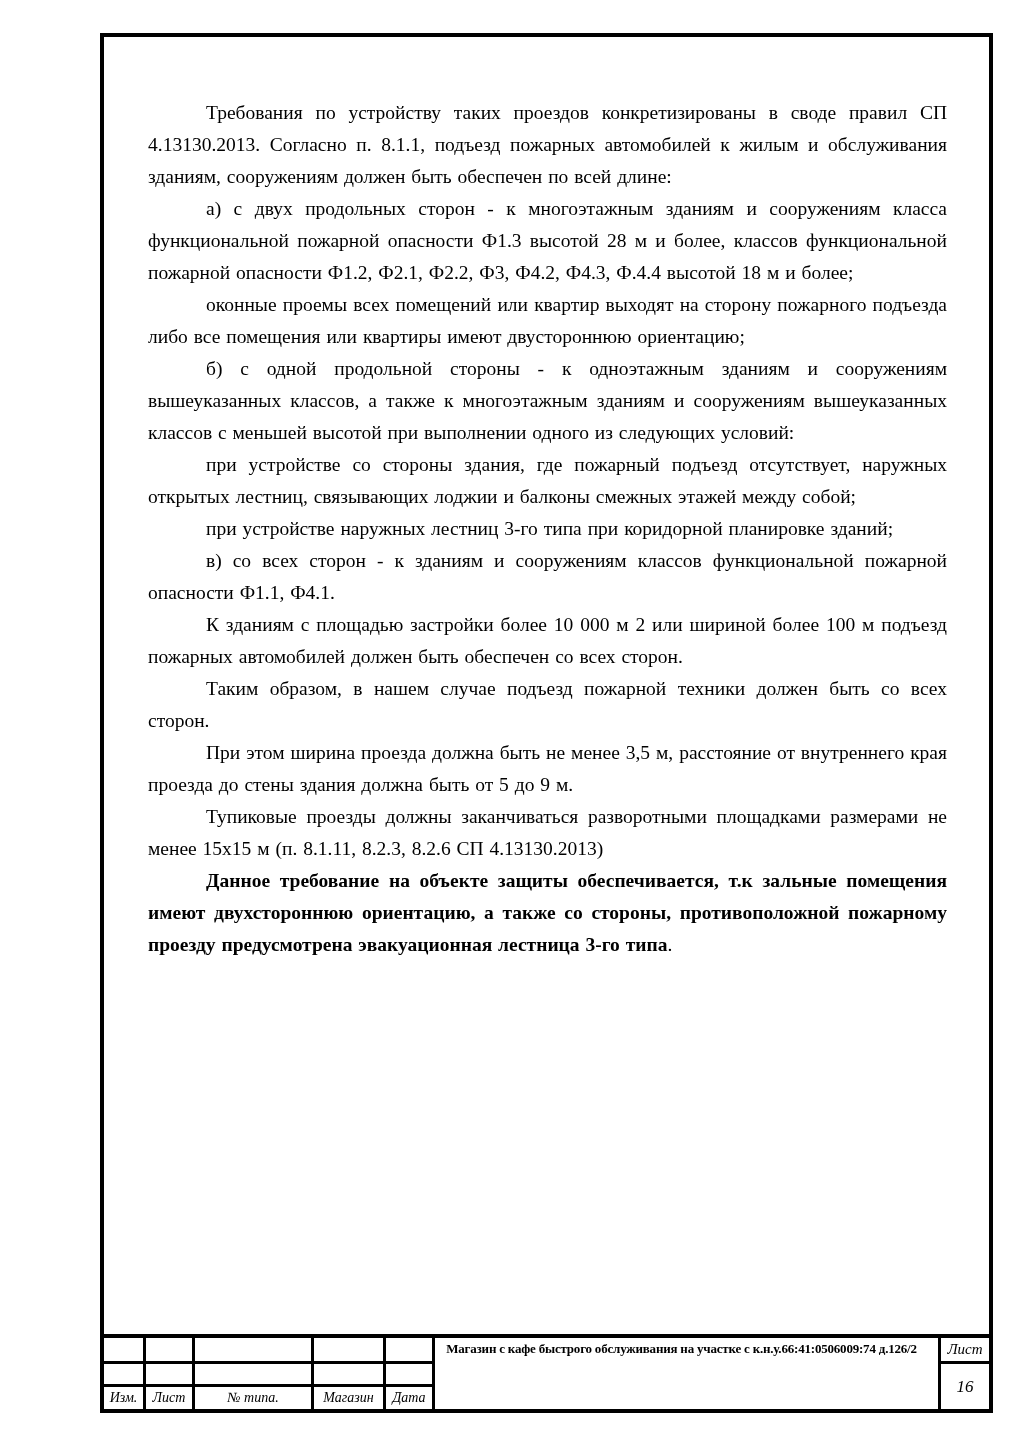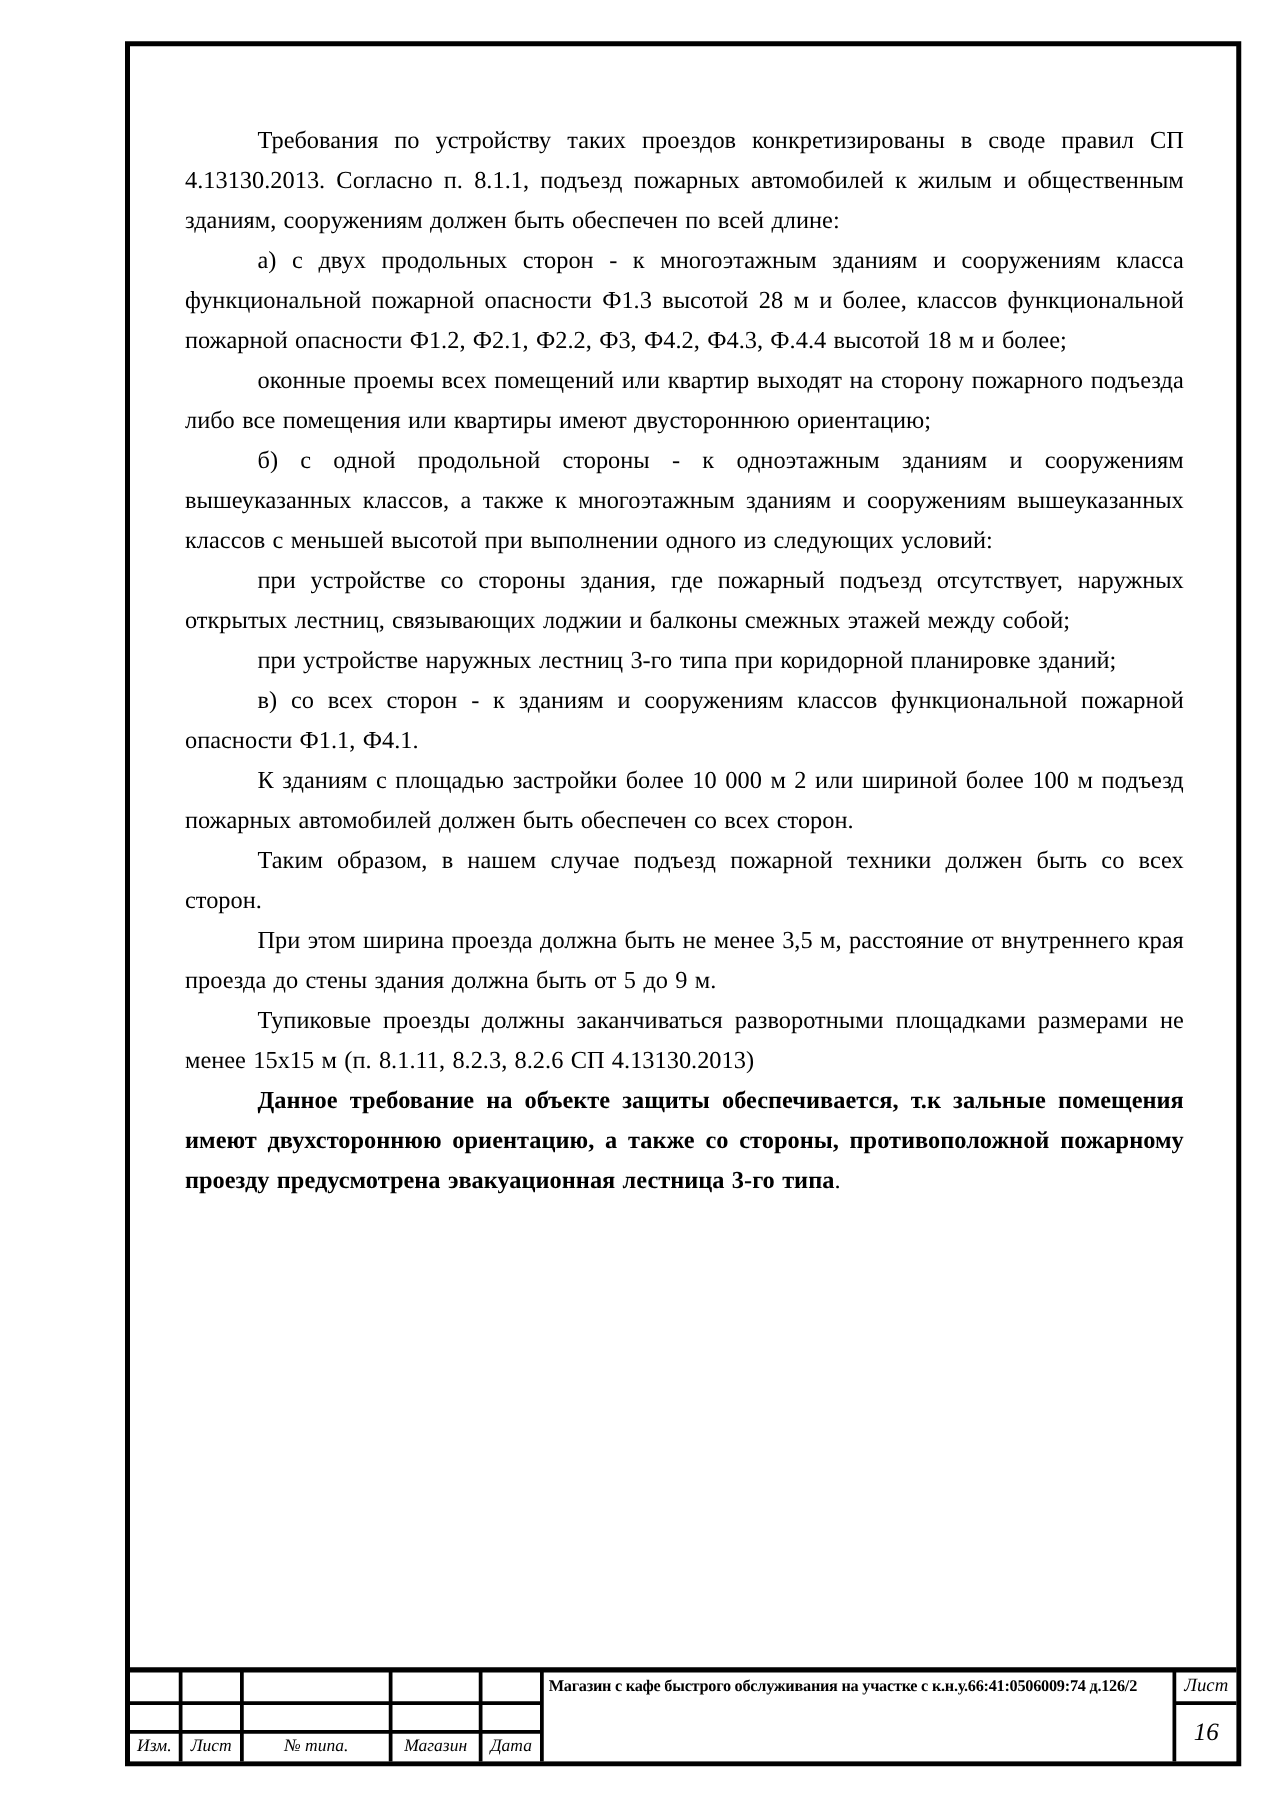--- a/index.html
+++ b/index.html
@@ -69,21 +69,21 @@
     justify-content: center;
     font-style: italic;
     font-size: 14px;
     white-space: nowrap;
     text-align: right;
   }
   .title-cell {
     grid-column: 6;
     grid-row: 1 / 4;
     display: block;
-    text-align: left;
+    text-align: center;
     padding: 3px 14px 0 4px;
     font-weight: bold;
     font-size: 13px;
     letter-spacing: -0.2px;
     white-space: nowrap;
   }
   .sheet-label-cell {
     grid-column: 7;
     grid-row: 1;
     display: flex;
@@ -92,31 +92,31 @@
     font-style: italic;
     font-size: 15px;
   }
   .sheet-number-cell {
     grid-column: 7;
     grid-row: 2 / 4;
     display: flex;
     align-items: center;
     justify-content: center;
     font-style: italic;
-    font-size: 20px;
+    font-size: 17px;
   }
 </style>
 </head>
 <body>
 
 <div class="page">
   <div class="frame">
 
     <div class="body-text">
-      <p class="para">Требования по устройству таких проездов конкретизированы в своде правил СП 4.13130.2013. Согласно п. 8.1.1, подъезд пожарных автомобилей к жилым и общественным зданиям, сооружениям должен быть обеспечен по всей длине:</p>
+      <p class="para">Требования по устройству таких проездов конкретизированы в своде правил СП 4.13130.2013. Согласно п. 8.1.1, подъезд пожарных автомобилей к жилым и обслуживания зданиям, сооружениям должен быть обеспечен по всей длине:</p>
       <p class="para">а) с двух продольных сторон - к многоэтажным зданиям и сооружениям класса функциональной пожарной опасности Ф1.3 высотой 28 м и более, классов функциональной пожарной опасности Ф1.2, Ф2.1, Ф2.2, Ф3, Ф4.2, Ф4.3, Ф.4.4 высотой 18 м и более;</p>
       <p class="para">оконные проемы всех помещений или квартир выходят на сторону пожарного подъезда либо все помещения или квартиры имеют двустороннюю ориентацию;</p>
       <p class="para">б) с одной продольной стороны - к одноэтажным зданиям и сооружениям вышеуказанных классов, а также к многоэтажным зданиям и сооружениям вышеуказанных классов с меньшей высотой при выполнении одного из следующих условий:</p>
       <p class="para">при устройстве со стороны здания, где пожарный подъезд отсутствует, наружных открытых лестниц, связывающих лоджии и балконы смежных этажей между собой;</p>
       <p class="para">при устройстве наружных лестниц 3-го типа при коридорной планировке зданий;</p>
       <p class="para">в) со всех сторон - к зданиям и сооружениям классов функциональной пожарной опасности Ф1.1, Ф4.1.</p>
       <p class="para">К зданиям с площадью застройки более 10 000 м 2 или шириной более 100 м подъезд пожарных автомобилей должен быть обеспечен со всех сторон.</p>
       <p class="para">Таким образом, в нашем случае подъезд  пожарной техники должен быть со всех сторон.</p>
       <p class="para">При этом ширина проезда должна быть не менее 3,5 м, расстояние от внутреннего края проезда до стены здания должна быть от 5 до 9 м.</p>
       <p class="para">Тупиковые проезды должны заканчиваться разворотными площадками размерами не менее 15х15 м (п. 8.1.11, 8.2.3, 8.2.6 СП 4.13130.2013)</p>

